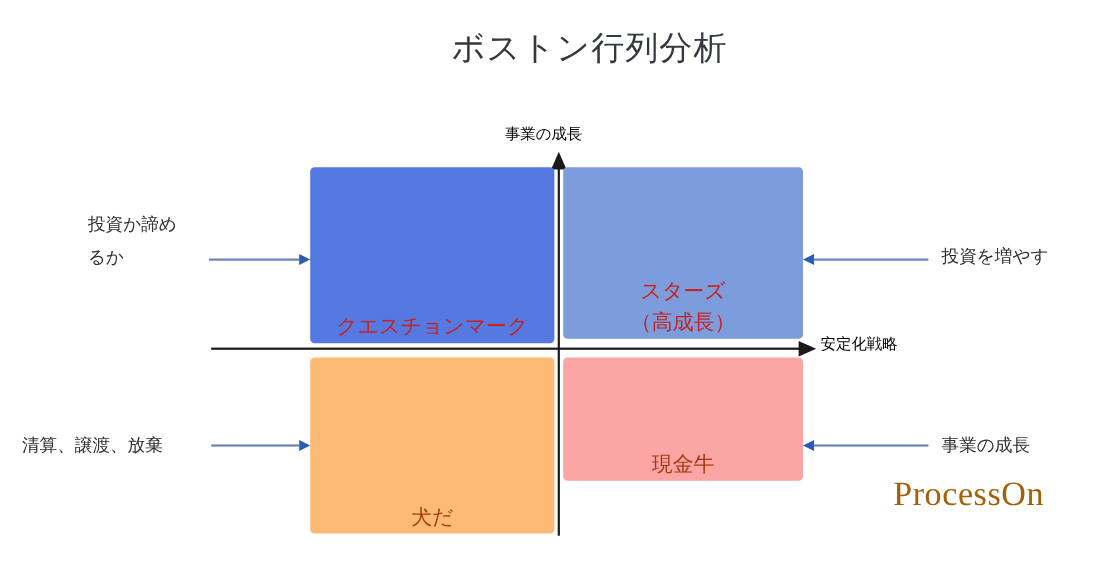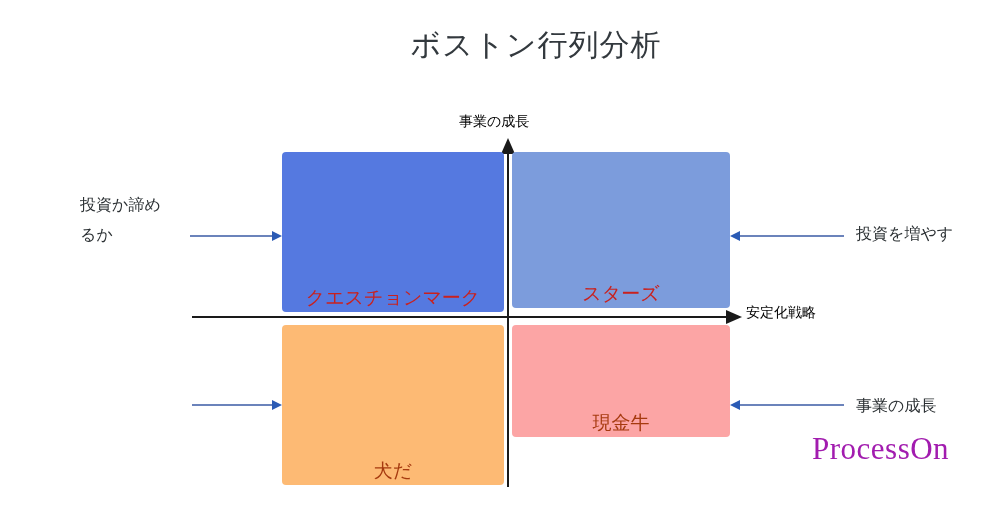--- a/index.html
+++ b/index.html
@@ -177,21 +177,21 @@
   .conn-head.h-br { left: 730px; top: 400px; }
 
   
   .watermark {
     position: absolute;
     left: 812px;
     top: 429px;
     font-family: "Liberation Serif", "DejaVu Serif", serif;
     font-size: 31px;
     line-height: 40px;
-    color: #a21caf;
+    color: #a16207;
     letter-spacing: 0.5px;
     white-space: nowrap;
   }
 </style>
 </head>
 <body>
 
 <div id="canvas">
 
   <div class="chart-title">ボストン行列分析</div>
@@ -203,20 +203,21 @@
 
   <div class="axis-label y">事業の成長</div>
   <div class="axis-label x">安定化戦略</div>
 
   <div class="quad q-question">
     <div class="quad-line">クエスチョンマーク</div>
   </div>
 
   <div class="quad q-stars">
     <div class="quad-line">スターズ</div>
+    <div class="quad-line">（高成長）</div>
   </div>
 
   <div class="quad q-dogs">
     <div class="quad-line">犬だ</div>
   </div>
 
   <div class="quad q-cash">
     <div class="quad-line">現金牛</div>
   </div>
 
@@ -228,17 +229,18 @@
 
   <div class="conn c-bl"></div>
   <div class="conn-head right h-bl"></div>
 
   <div class="conn c-br"></div>
   <div class="conn-head left h-br"></div>
 
   <div class="side-label sl-invest-or-quit">投資か諦め
 るか</div>
   <div class="side-label sl-increase">投資を増やす</div>
+  <div class="side-label sl-liquidate">清算、譲渡、放棄</div>
   <div class="side-label sl-stabilize">事業の成長</div>
 
   <div class="watermark">ProcessOn</div>
 
 </div>
 
 </body></html>

